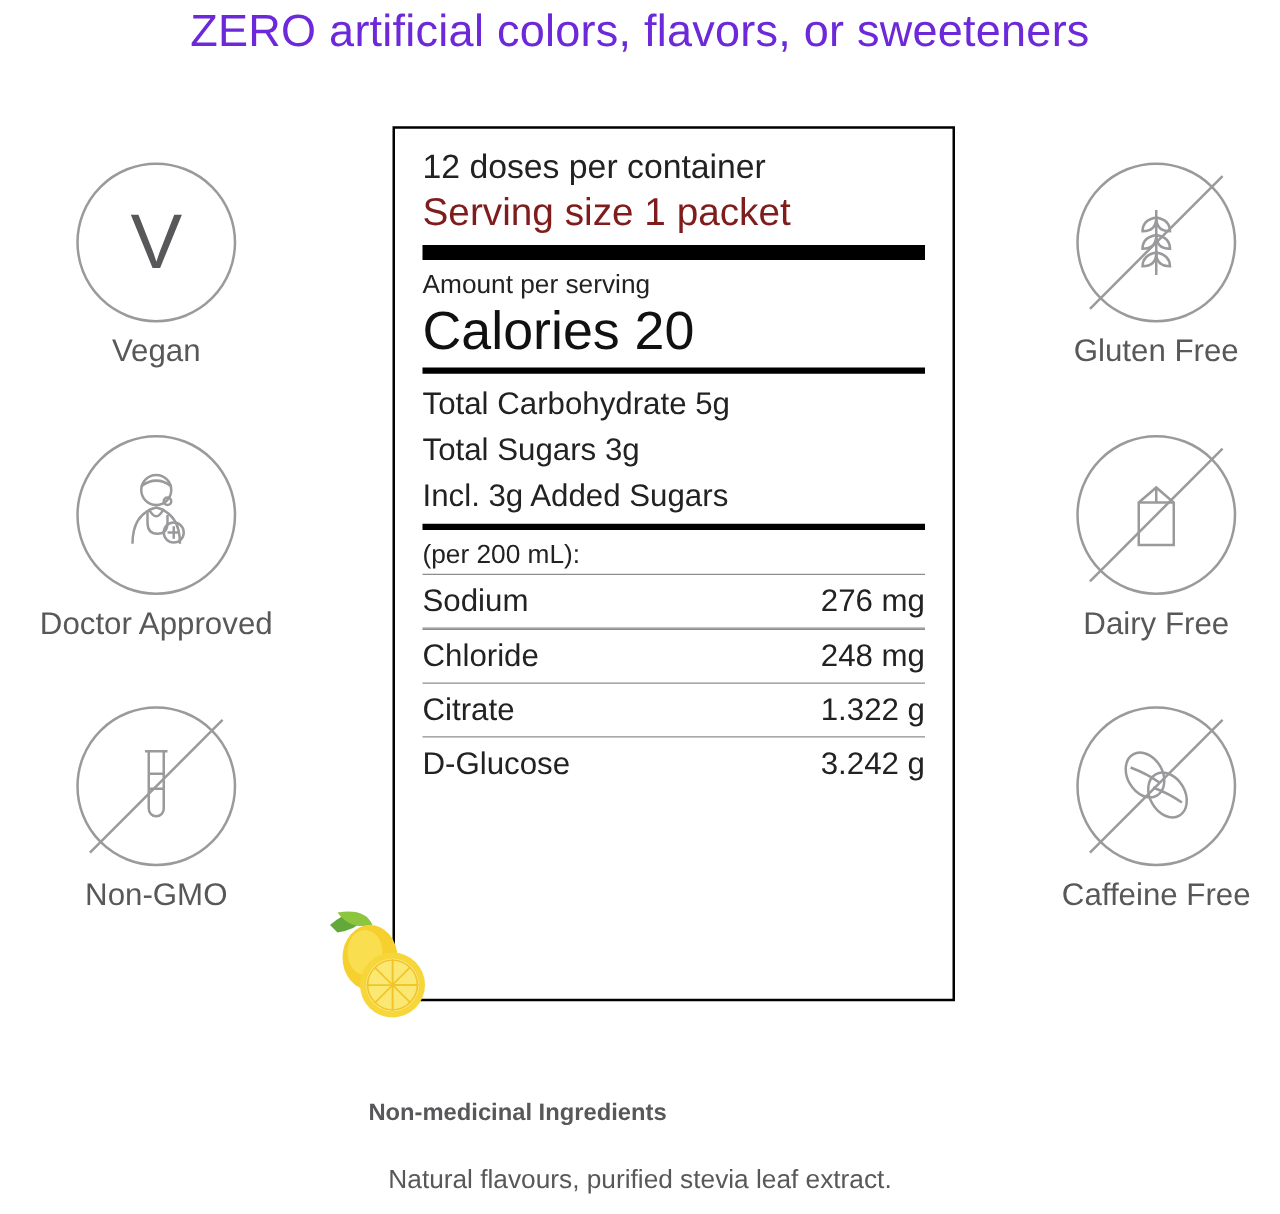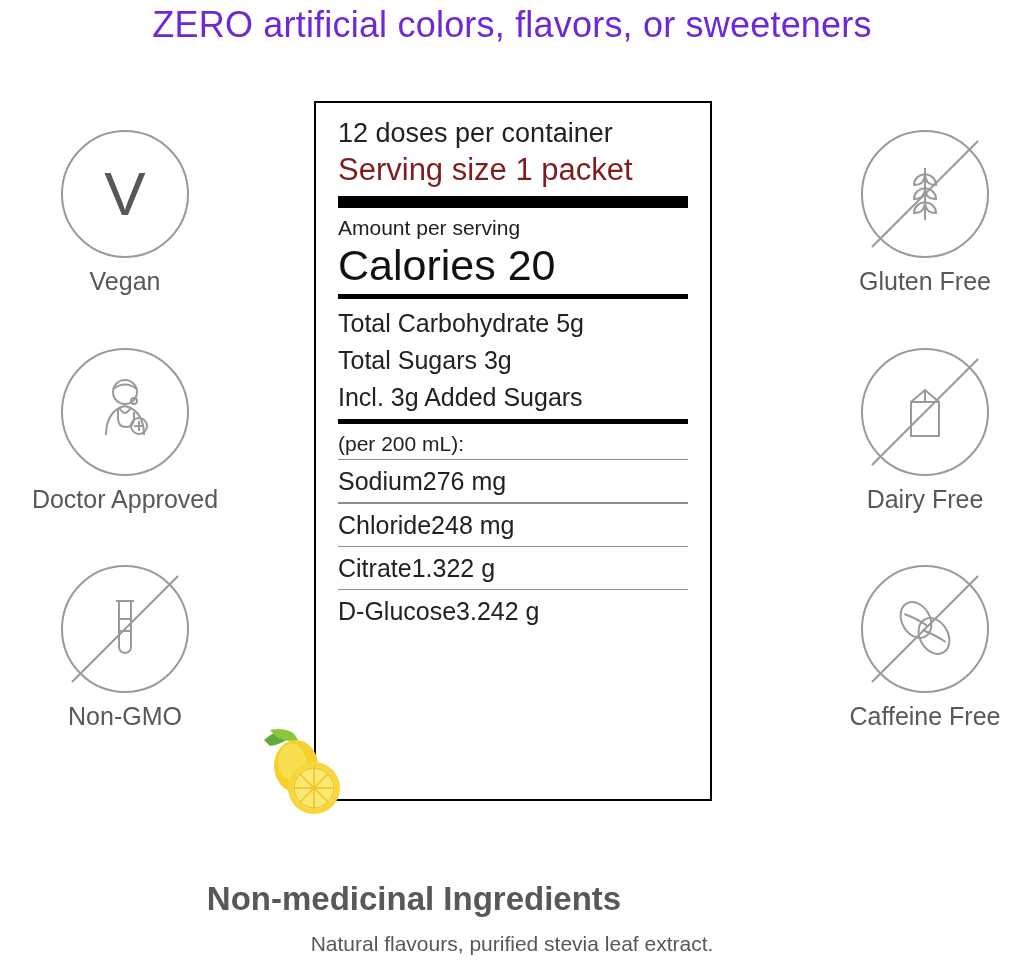--- a/index.html
+++ b/index.html
@@ -82,21 +82,21 @@
     left: 50%;
     top: 50%;
     transform: translate(-50%, -50%);
   }
 
   
   .panel {
     position: absolute;
     left: 314px;
     top: 101px;
-    width: 398px;
+    width: 450px;
     height: 700px;
     border: 2px solid #000000;
     background: #ffffff;
     box-sizing: border-box;
     padding: 14px 22px 0 22px;
     color: #111;
   }
   .panel .doses {
     font-size: 27px;
     color: #222;
@@ -141,20 +141,21 @@
     line-height: 1.47;
   }
   .med-head {
     font-size: 21px;
     color: #222;
     line-height: 1.35;
     margin-top: 2px;
   }
   .min-row {
     display: flex;
+    justify-content: space-between;
     align-items: baseline;
     font-size: 25px;
     color: #222;
     padding: 7px 0 6px 0;
   }
   .min-row .val { text-align: right; }
 
   
   .lemon {
     position: absolute;
@@ -164,21 +165,21 @@
     height: 100px;
   }
 
   
   .footer-title {
     position: absolute;
     top: 880px;
     left: 0;
     width: 828px;
     text-align: center;
-    font-size: 33px;
+    font-size: 19px;
     font-weight: bold;
     color: #58585a;
   }
   .footer-sub {
     position: absolute;
     top: 932px;
     left: 0;
     width: 1024px;
     text-align: center;
     font-size: 21px;

